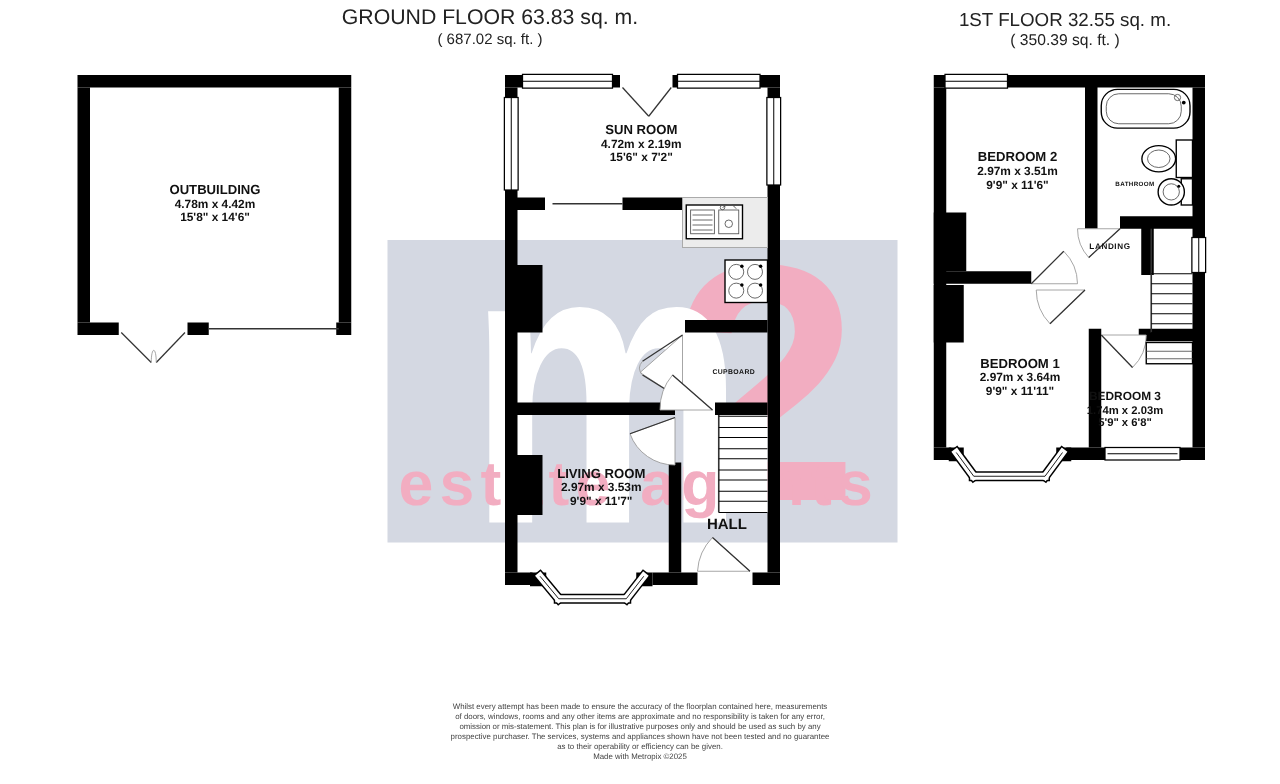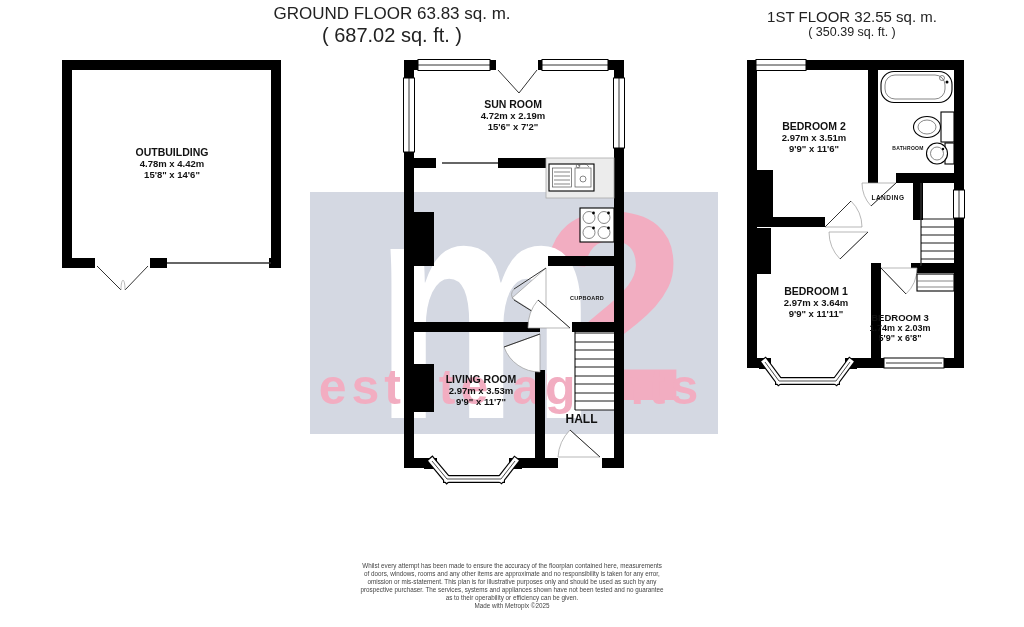--- a/index.html
+++ b/index.html
@@ -26,21 +26,21 @@
   .bay-i{stroke:#fff;stroke-width:5.6;stroke-linecap:square;fill:none;}
   .bay-c{stroke:#000;stroke-width:.7;fill:none;}
   .wm-bg{fill:var(--watermark-bg,#d4d8e2);}
   .wm-2{font-family:"Liberation Sans",sans-serif;font-weight:bold;font-size:270px;fill:var(--watermark-pink,#f2adc1);}
   .wm-m{font-family:"Liberation Sans",sans-serif;font-weight:bold;font-size:250px;fill:#fff;}
   .wm-sub{font-family:"Liberation Sans",sans-serif;font-weight:bold;font-size:50px;letter-spacing:5px;fill:var(--watermark-pink,#f2adc1);}
 
   
   .lbl{position:absolute;transform:translateX(-50%);text-align:center;white-space:nowrap;}
   .title-main{font-size:17px;color:#222;}
-  .title-sub{font-size:20px;color:#222;}
+  .title-sub{font-size:12px;color:#222;}
   .title-main.sm{font-size:15px;}
   .title-sub.sm{font-size:12.5px;}
   .rname{font-size:10.5px;font-weight:bold;line-height:12px;}
   .rdim{font-size:9.5px;font-weight:bold;line-height:11px;}
   .rname.sm3{font-size:9.5px;line-height:11px;}
   .rdim.sm3{font-size:9px;line-height:10px;}
   .hall{font-size:12px;font-weight:bold;}
   .tiny{font-size:5.5px;font-weight:bold;letter-spacing:.3px;}
   .tiny.bath{font-size:5px;}
   .tiny.landing{font-size:6.5px;letter-spacing:.5px;}

